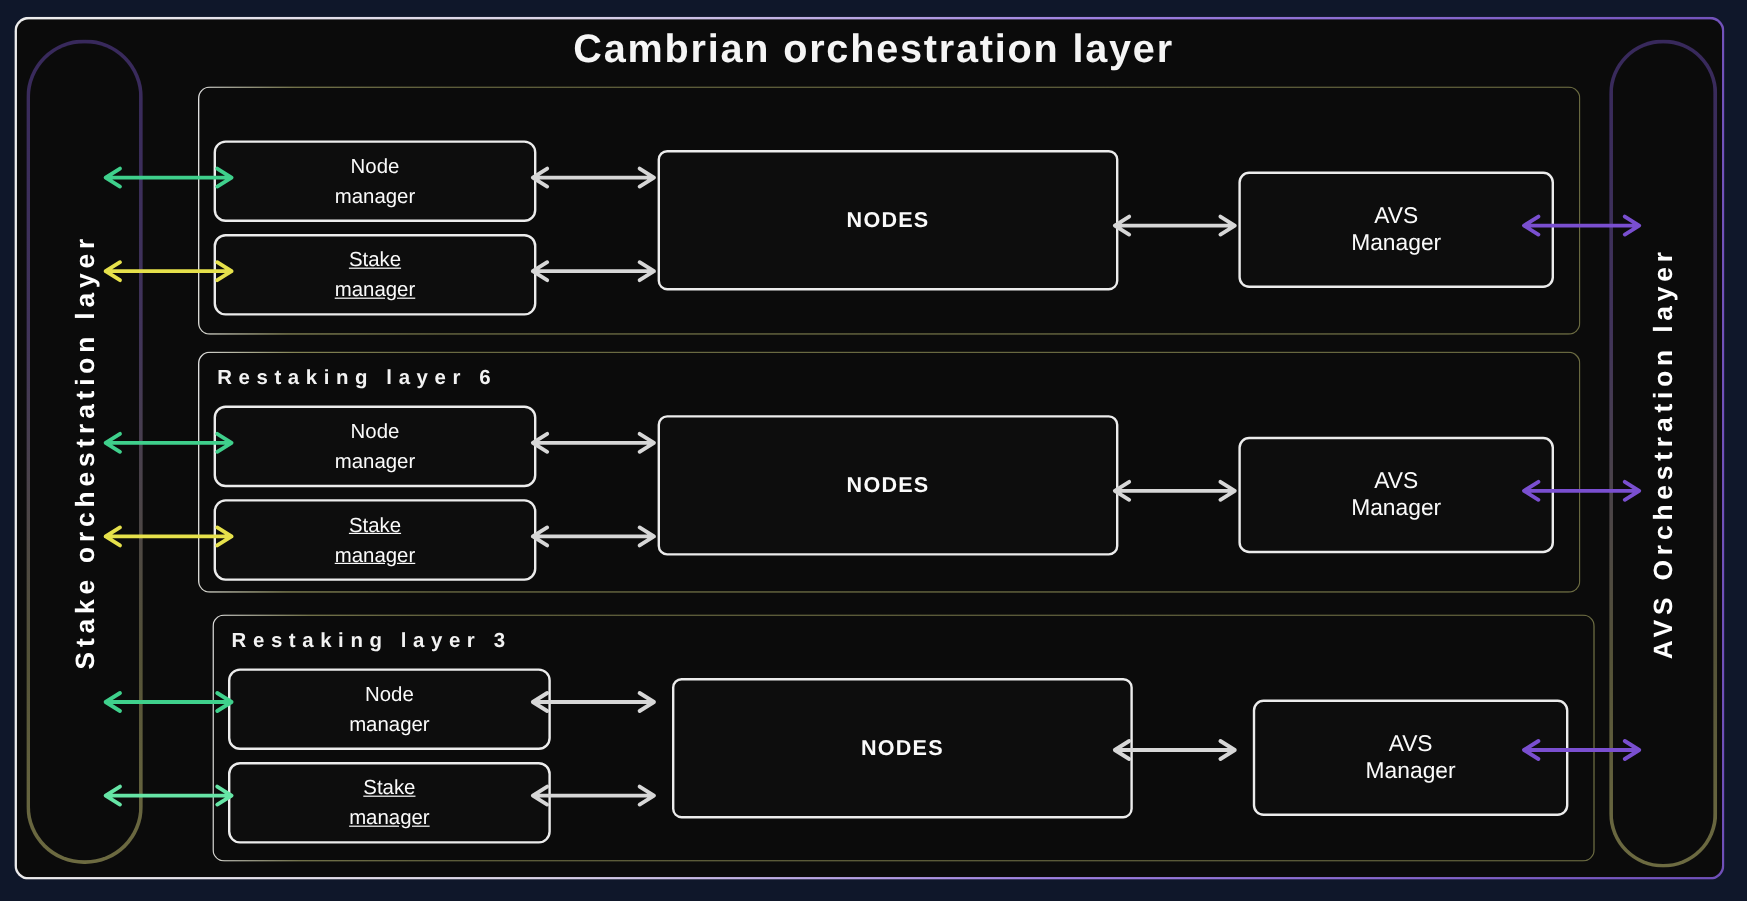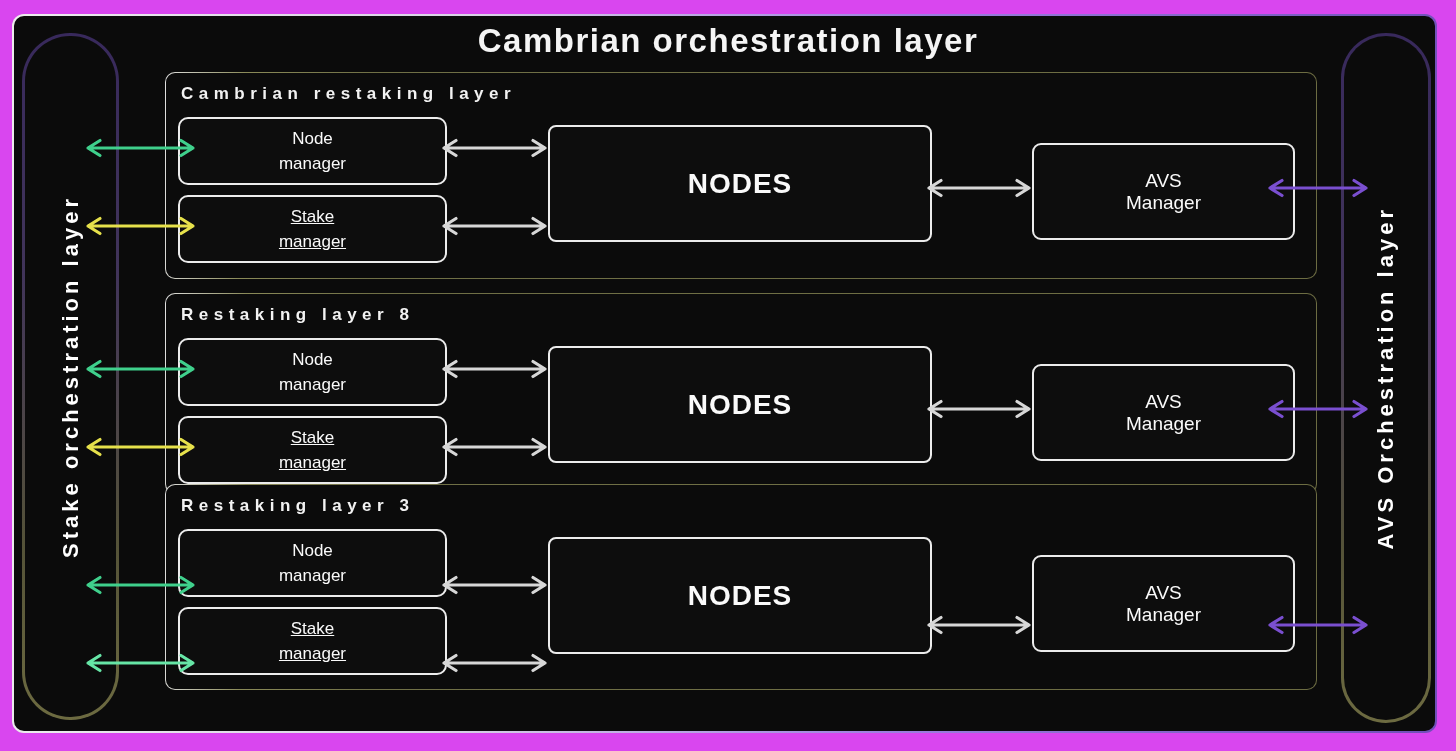--- a/index.html
+++ b/index.html
@@ -1,17 +1,17 @@
 <!DOCTYPE html>
 <html><head>
 <meta charset="utf-8">
 <style>
   html,body{margin:0;padding:0;background:#060606;}
   body{font-family:"Liberation Sans","DejaVu Sans",sans-serif;}
-  #stage{position:relative;width:1456px;height:751px;background:#d946ef;overflow:hidden;}
+  #stage{position:relative;width:1456px;height:751px;background:#0f172a;overflow:hidden;}
 
   
   .gborder{
     position:absolute;
     border-style:solid;
     border-color:transparent;
     background-origin:border-box;
     background-clip:padding-box,border-box;
   }
 
@@ -46,37 +46,37 @@
 
   
   .section{
     border-width:1.5px;border-radius:10px;
     background-image:linear-gradient(#0b0b0b,#0b0b0b),
       linear-gradient(92deg,#e0e0e0 0%,#8a8a58 7%,#707046 18%,#6c6c42 100%);
   }
   .section{left:165px;width:1150px;}
   .sec1{top:72px;height:205px;}
   .sec2{top:293px;height:199px;}
-  .sec3{top:484px;height:204px;}
+  .sec3{top:512px;height:204px;margin-left:12px;}
   .section-label{
     position:absolute;left:15px;top:11px;
     color:#f2f2f2;font-weight:bold;font-size:17px;letter-spacing:5.5px;
     white-space:nowrap;
   }
 
   .nodebox{
     position:absolute;background:#0d0d0d;border:2px solid #ececec;
     display:flex;align-items:center;justify-content:center;text-align:center;
     color:#fafafa;
   }
   .mgr{left:12px;width:265px;height:64px;border-radius:10px;font-size:17px;line-height:25px;white-space:pre-line;}
   .mgr-node{top:44px;}
   .mgr-stake{top:122px;text-decoration:underline;}
   .nodes-big{left:382px;top:52px;width:380px;height:113px;border-radius:8px;
-    font-weight:bold;font-size:28px;letter-spacing:1px;text-align:right;}
+    font-weight:bold;font-size:18px;letter-spacing:1px;text-align:right;}
   .avs{left:866px;top:70px;width:259px;height:93px;border-radius:9px;
     font-size:19px;line-height:22px;white-space:pre-line;}
 
   #arrow-layer{position:absolute;left:0;top:0;pointer-events:none;}
 </style>
 </head>
 <body>
 
 <div id="stage">
 
@@ -86,32 +86,31 @@
 
   <div class="gborder rail rail-left">
     <div class="rail-label">Stake orchestration layer</div>
   </div>
 
   <div class="gborder rail rail-right">
     <div class="rail-label">AVS Orchestration layer</div>
   </div>
 
   <div class="gborder section sec1">
-    <div class="section-label">Cambrian restaking layer</div>
     <div class="nodebox mgr mgr-node">Node
 manager</div>
     <div class="nodebox mgr mgr-stake">Stake
 manager</div>
     <div class="nodebox nodes-big">NODES</div>
     <div class="nodebox avs">AVS
 Manager</div>
   </div>
 
   <div class="gborder section sec2">
-    <div class="section-label">Restaking layer 8</div>
+    <div class="section-label">Restaking layer 6</div>
     <div class="nodebox mgr mgr-node">Node
 manager</div>
     <div class="nodebox mgr mgr-stake">Stake
 manager</div>
     <div class="nodebox nodes-big">NODES</div>
     <div class="nodebox avs">AVS
 Manager</div>
   </div>
 
   <div class="gborder section sec3">

